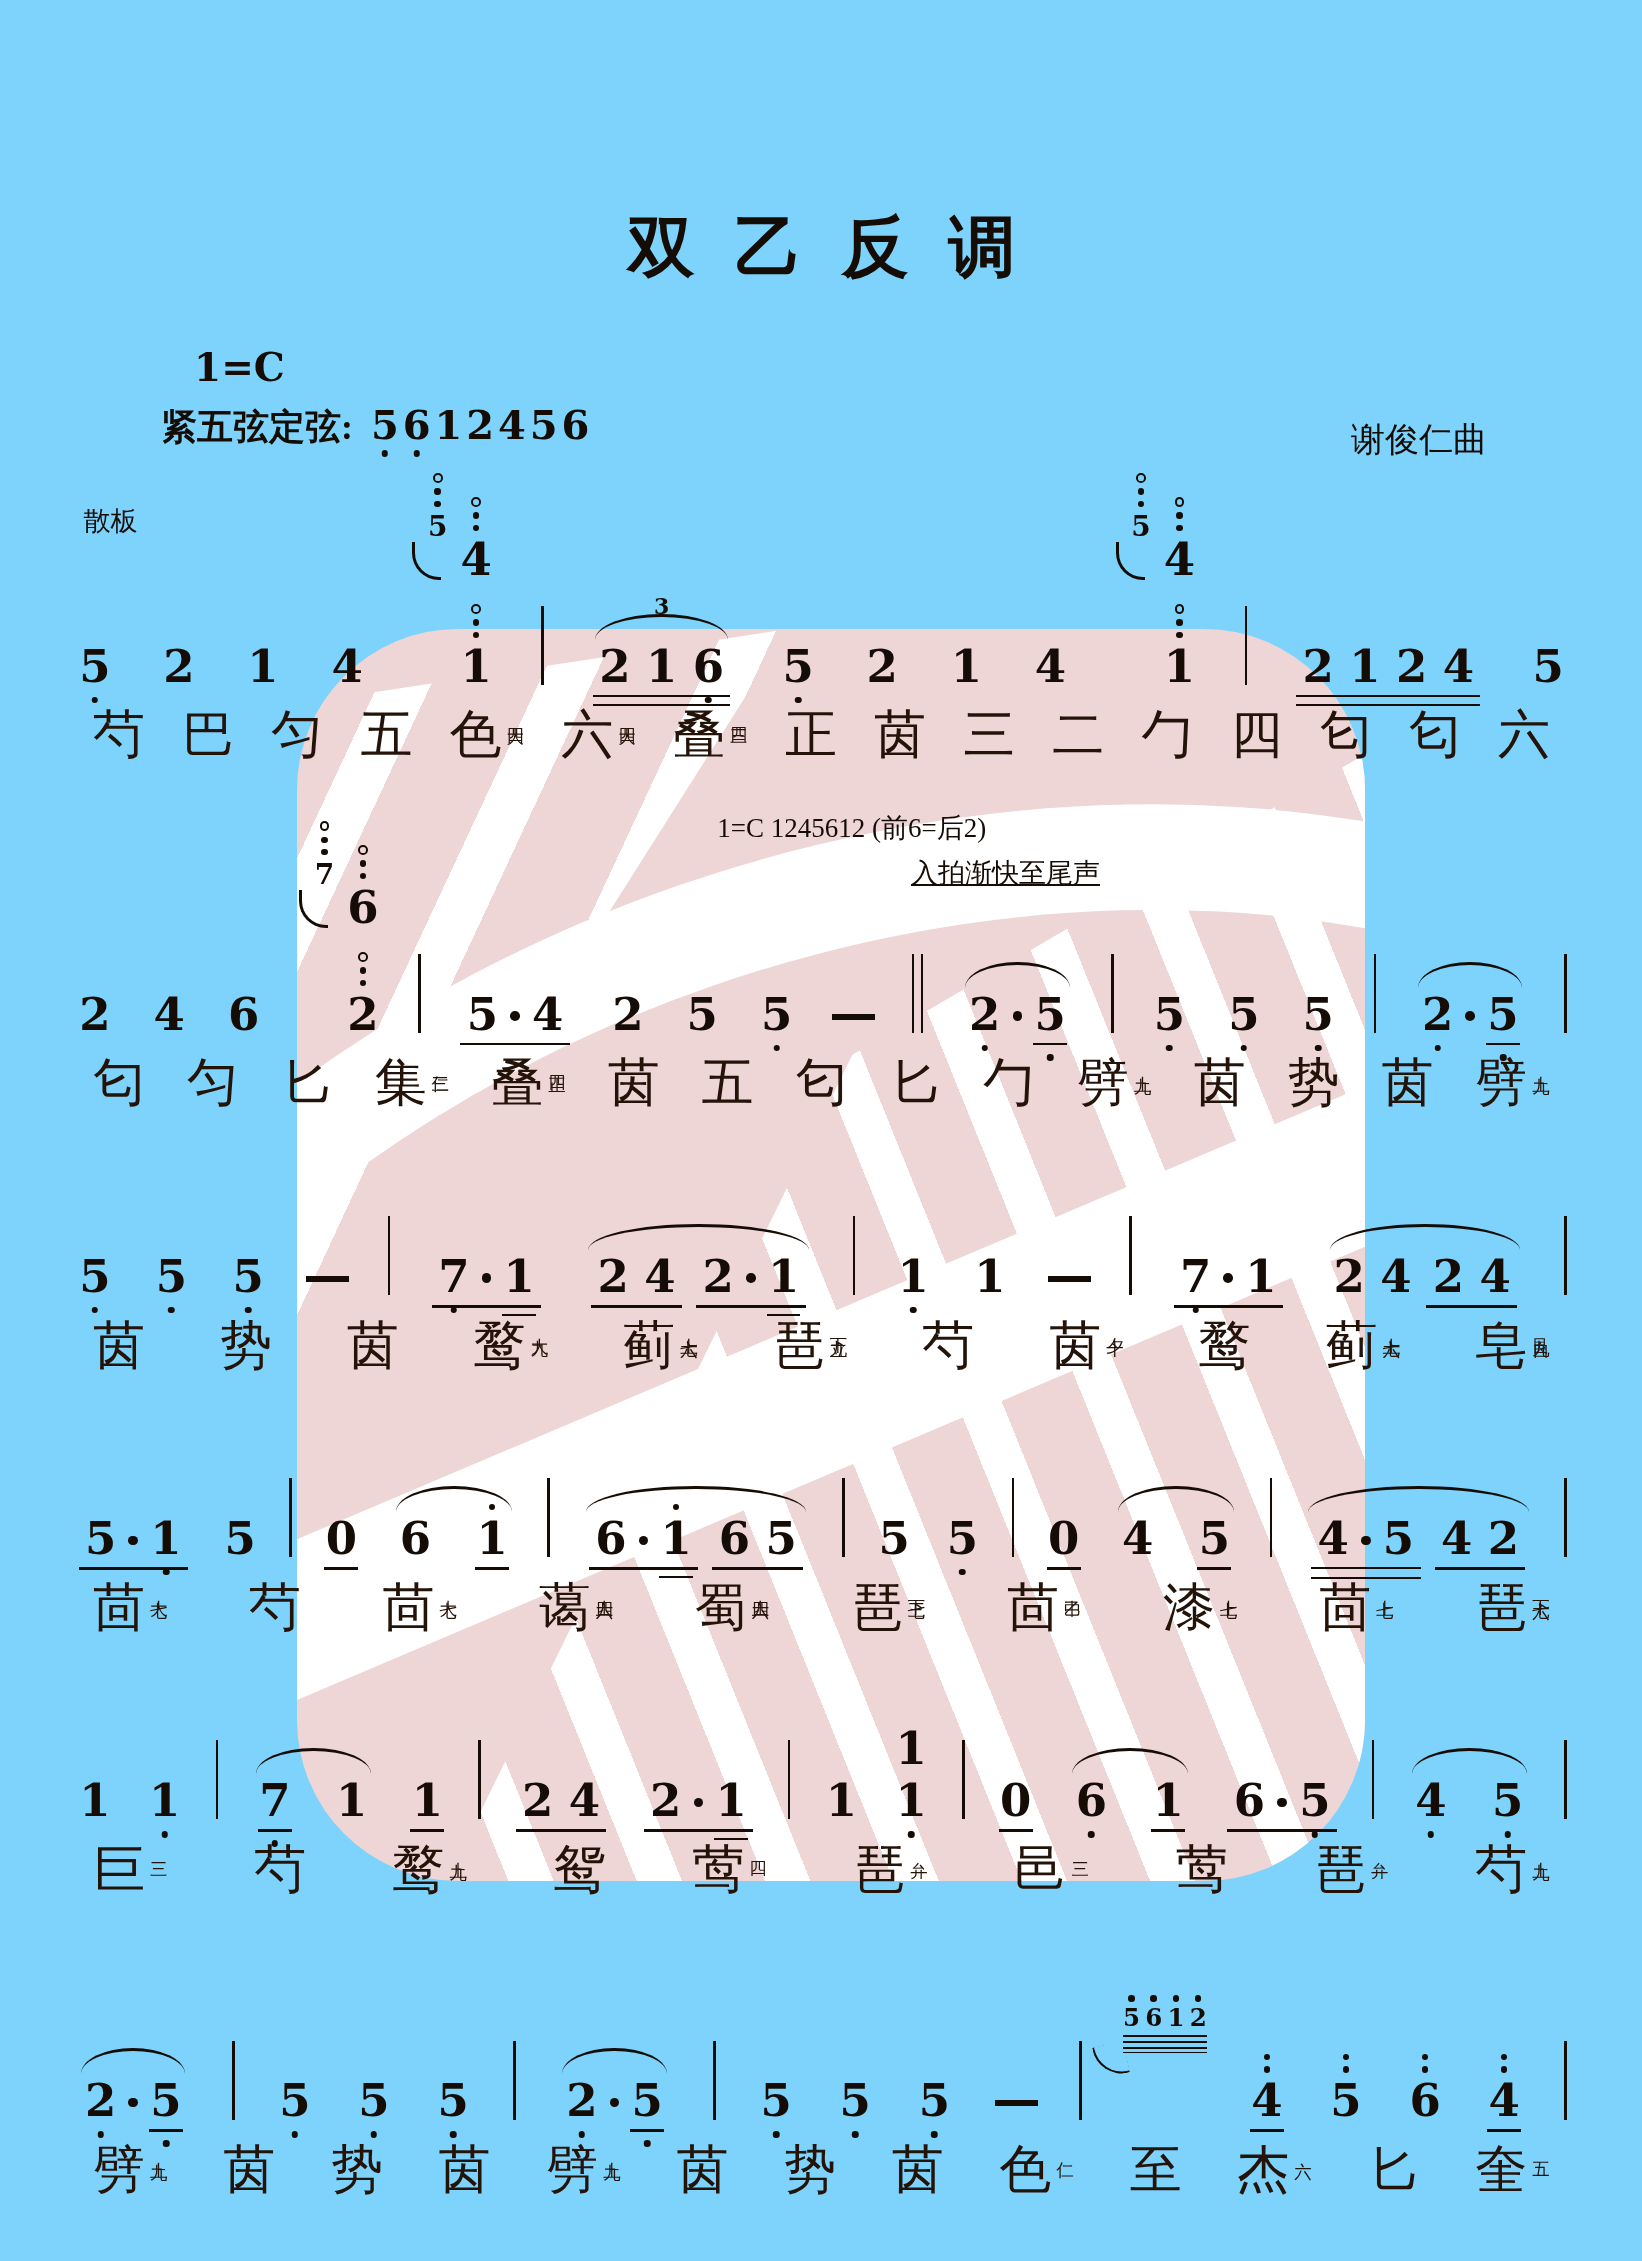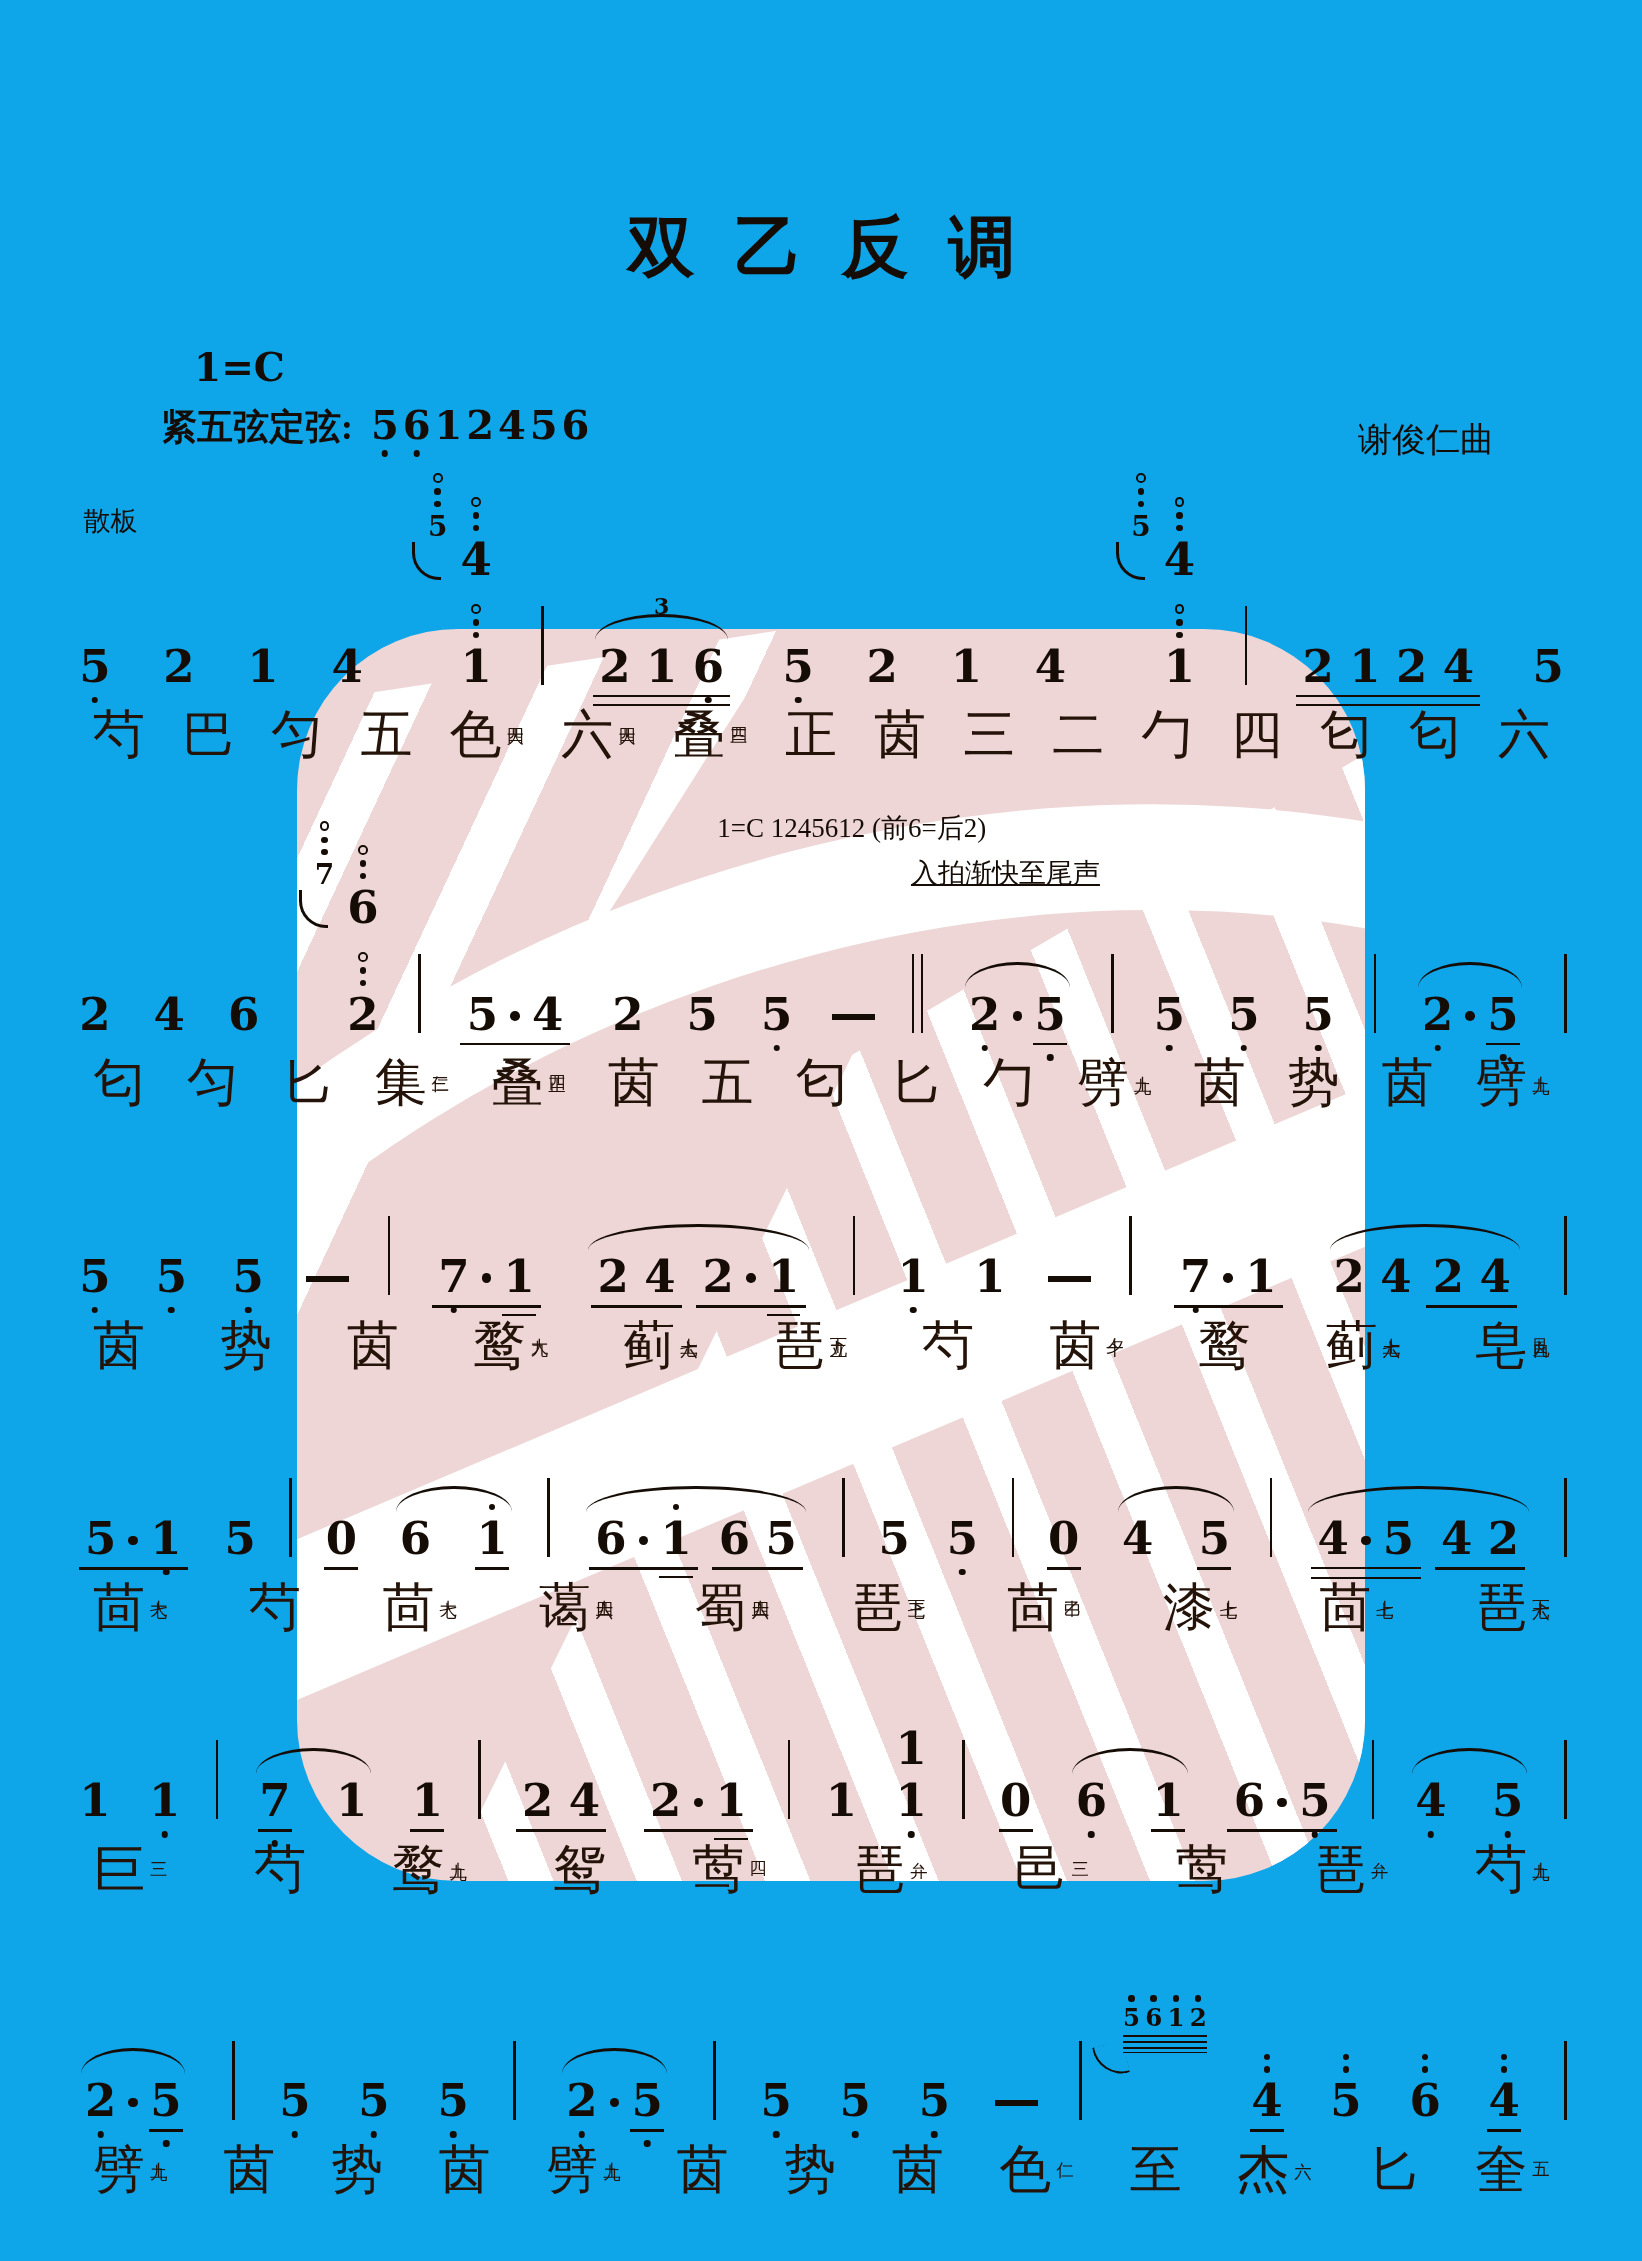--- a/index.html
+++ b/index.html
@@ -1,18 +1,18 @@
 <!DOCTYPE html>
 <html style="font-size:10.3px"><head>
 <meta charset="utf-8">
 <style>
   :root{ --ink:#150c06; --tabink:#241309; }
   html,body{margin:0;padding:0;}
   body{background:#888;}
-  .page{position:relative;width:1643px;height:2261px;background:#0ea5e9;overflow:hidden;
+  .page{position:relative;width:1643px;height:2261px;background:#7dd3fc;overflow:hidden;
         font-family:"Liberation Serif",serif;color:var(--ink);}
   
   .wm{position:absolute;left:297px;top:629px;width:1068px;height:1252px;border-radius:161px;
       overflow:hidden;z-index:0;}
   .wm-ring{position:absolute;left:-490px;top:206px;width:2129px;height:1613px;border:106px solid #fff;
       border-radius:50%;transform:rotate(-19deg);}
   .wm-s1{position:absolute;inset:0;background:repeating-linear-gradient(115deg,transparent 0 97px,#fff 97px 145px);
       clip-path:polygon(0 6%,46% 0,0 62%);}
   .wm-s2{position:absolute;inset:0;background:repeating-linear-gradient(68deg,transparent 0 77px,#fff 77px 119px);
       clip-path:polygon(100% 10%,100% 100%,14% 100%,52% 34%);}
@@ -20,21 +20,21 @@
   
   .hdr-title{position:absolute;top:213px;left:0;right:0;text-align:center;z-index:2;
       font:700 67px/1 "DejaVu Serif",serif;letter-spacing:40px;text-indent:40px;}
   .hdr-key{position:absolute;top:348px;left:194px;z-index:2;font:700 39px/1 "DejaVu Serif",serif;}
   .hdr-tuning{position:absolute;top:405px;left:161px;z-index:2;display:flex;align-items:flex-end;gap:18px;}
   .hdr-tuning .tlabel{font:700 36px/1 "Liberation Serif",serif;text-align:right;}
   .tdigits{display:flex;gap:3.9px;}
   .tdigit{position:relative;font:700 40px/1 "DejaVu Serif",serif;}
   .tdigit.lowdot:after{content:"";position:absolute;left:50%;transform:translateX(-50%);top:calc(100% + 5.2px);
       width:6.5px;height:6.5px;border-radius:50%;background:var(--ink);}
-  .hdr-composer{position:absolute;top:423px;right:149px;z-index:2;font:400 34px/1 "Liberation Serif",serif;}
+  .hdr-composer{position:absolute;top:423px;right:156px;z-index:2;font:400 34px/1 "Liberation Serif",serif;}
   
   .score{position:absolute;left:76px;right:76px;top:481px;z-index:1;}
   .sys{position:relative;margin-bottom:7.7px;}
   .sys1{padding-top:97px;} .sys2{padding-top:113px;} .sys3,.sys4,.sys5{padding-top:27px;}
   .sys6{padding-top:65px;} .sys7{padding-top:35px;}
   .ann{position:absolute;font:400 27px/1.15 "Liberation Serif",serif;white-space:nowrap;z-index:3;}
   .jrow{display:flex;justify-content:space-between;align-items:flex-end;height:111px;position:relative;}
   .trow{display:flex;justify-content:space-between;align-items:flex-start;min-height:97px;margin-top:19.4px;padding:0 17px;}
   
   .note{position:relative;display:flex;flex-direction:column;justify-content:flex-end;align-items:center;

